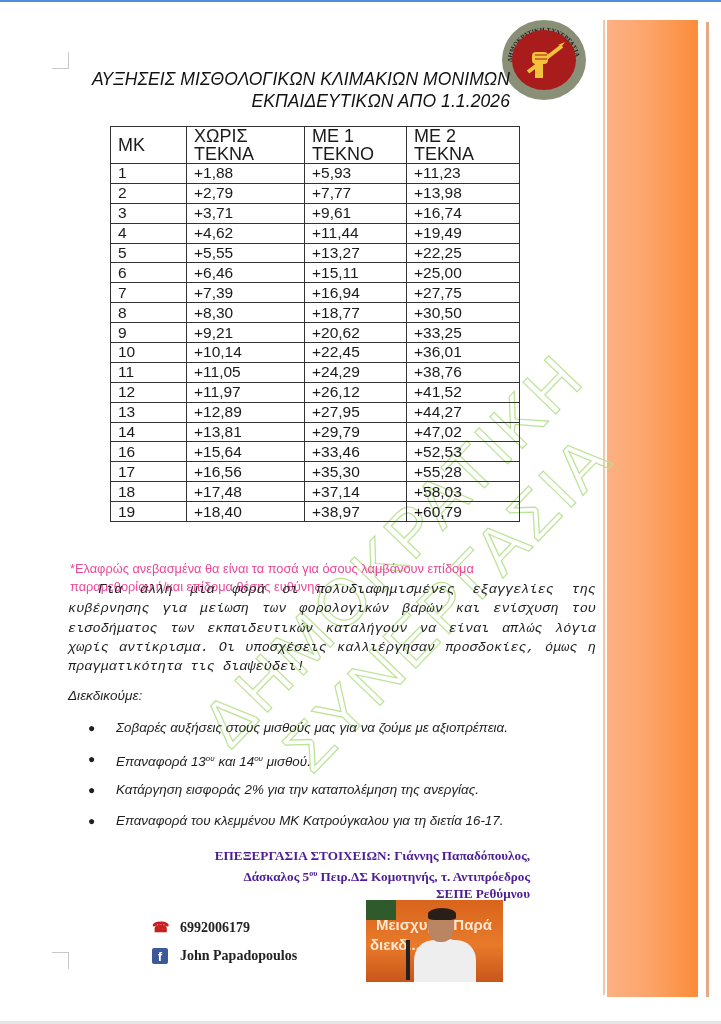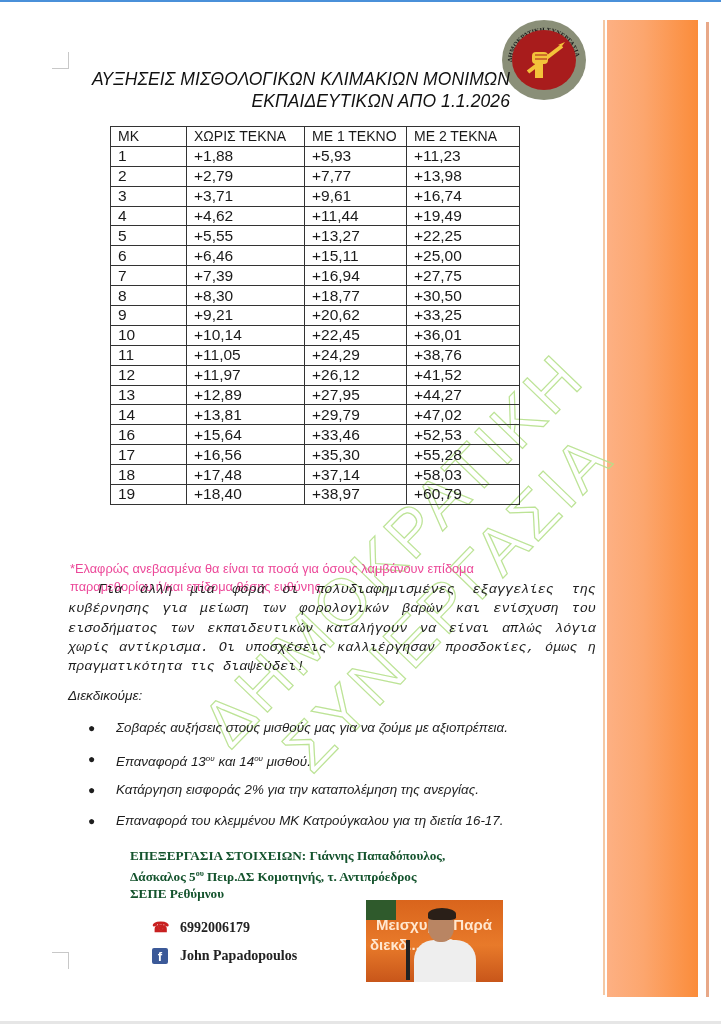--- a/index.html
+++ b/index.html
@@ -29,40 +29,40 @@
 
   
   .title { position:absolute; left:60px; top:68px; width:450px; text-align:right;
            font-style:italic; font-size:17.5px; line-height:22px; color:#111; letter-spacing:0.1px; }
 
   
   table.raises { position:absolute; left:110px; top:126px; border-collapse:collapse;
                  font-size:15.5px; color:#1a1a1a; }
   table.raises th, table.raises td { border:1px solid #333; padding:0 0 0 7px; height:18.9px; line-height:18px;
                  text-align:left; font-weight:normal; }
-  table.raises th { font-size:14px; }
+  table.raises th { font-size:18px; }
   .c0 { width:68px; } .c1 { width:110px; } .c2 { width:94px; } .c3 { width:105px; }
 
   
   .watermark { position:absolute; left:40px; top:500px; width:760px; text-align:center;
                transform:rotate(-46deg); transform-origin:center; font-size:66px; letter-spacing:4px;
                color:transparent; -webkit-text-stroke:1.2px #b5e08a; font-family:"Liberation Sans", sans-serif; opacity:0.9;
                pointer-events:none; }
 
   .note { position:absolute; left:70px; top:560px; width:470px; font-size:12.8px; line-height:18px; color:#ec4899; }
   .para { position:absolute; left:68px; top:580px; width:528px; font-size:13.6px; line-height:19.3px;
           font-style:italic; color:#1e1e1e; text-align:justify; text-indent:30px;font-family:Liberation Mono, monospace; }
   .demand-head { position:absolute; left:68px; top:688px; font-size:13.6px; font-style:italic; color:#1e1e1e; }
   .demands { position:absolute; left:88px; top:718px; margin:0; padding:0; list-style:none; font-size:13.4px; font-style:italic; color:#1e1e1e; }
   .demands li { height:31px; line-height:20px; display:flex; }
   .bullet { width:28px; font-style:normal; font-size:12px; }
   sup { font-size:8px; }
 
-  .credits { position:absolute; left:130px; top:847px; width:400px; text-align:left;
-             font-family:"Liberation Serif", serif; font-weight:bold; font-size:13.2px; line-height:17.5px; color:#14532d; }
+  .credits { position:absolute; left:130px; top:847px; width:400px; text-align:right;
+             font-family:"Liberation Serif", serif; font-weight:bold; font-size:13.2px; line-height:17.5px; color:#4c1d95; }
 
   .contact { position:absolute; left:152px; font-family:"Liberation Serif", serif; font-weight:bold;
              font-size:14px; color:#222; display:flex; align-items:center; }
   .contact.phone { top:920px; }
   .contact.fb { top:948px; }
   .ic { display:inline-block; width:16px; height:16px; margin-right:12px; text-align:center; line-height:16px; }
   .ic-phone { color:#c82020; font-size:14px; }
   .ic-fb { background:#3b5998; color:#fff; border-radius:2px; font-family:"Liberation Sans", sans-serif; font-size:13px; font-weight:bold; line-height:18px; }
 
   .photo { position:absolute; left:366px; top:900px; width:137px; height:82px; overflow:hidden;

